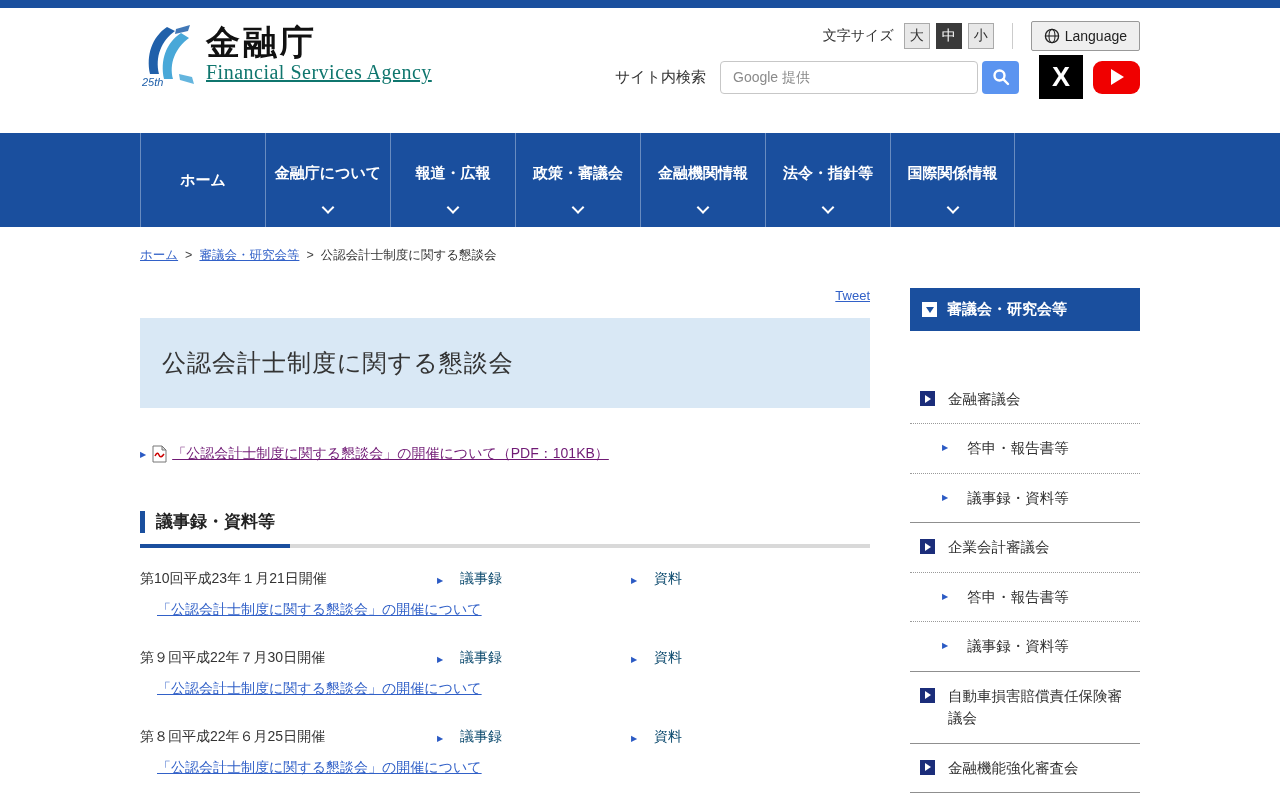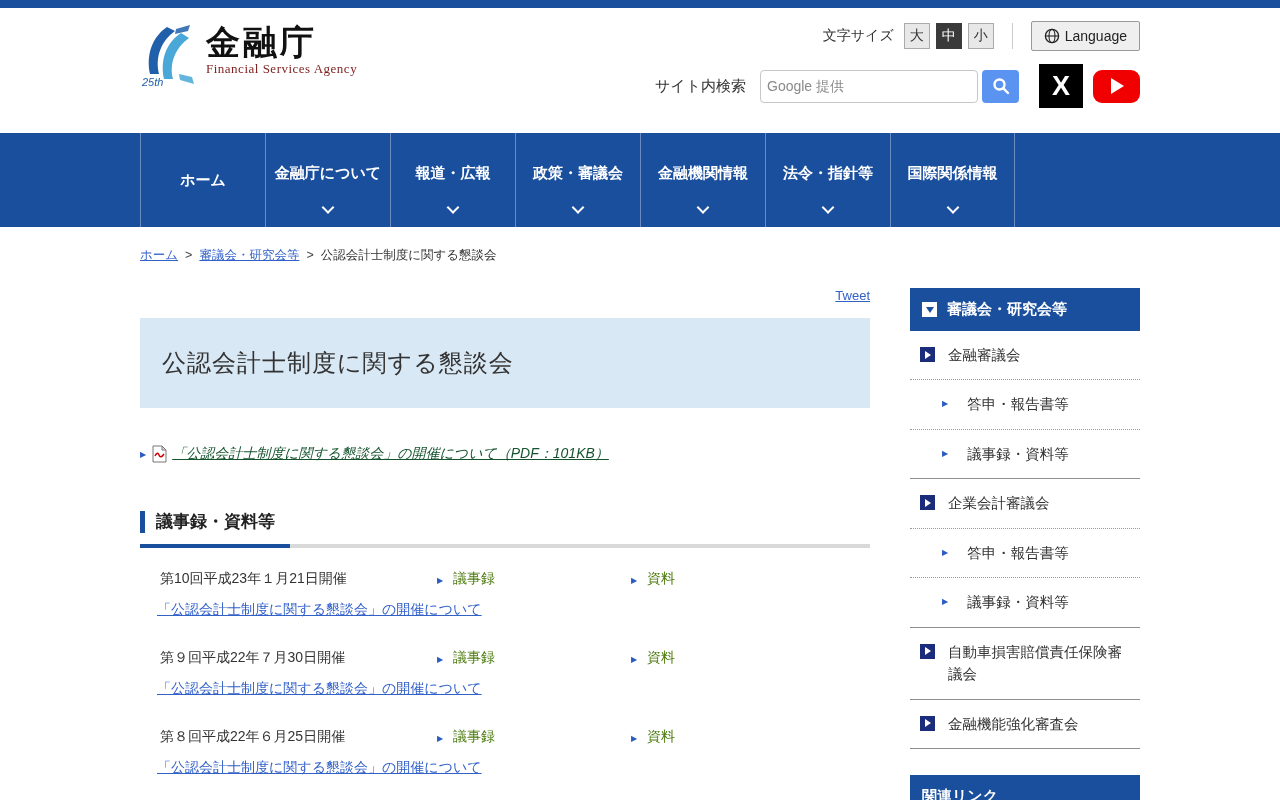--- a/index.html
+++ b/index.html
@@ -6,31 +6,31 @@
   html,body { width:1280px; height:800px; overflow:hidden; background:#fff;
     font-family:"Liberation Sans","DejaVu Sans",sans-serif; color:#333; }
   a { text-decoration:none; }
   .top-strip { height:8px; background:#1a4f9e; }
 
   
   .site-header { height:125px; background:#fff; }
   .header-inner { width:1000px; margin:0 auto; display:flex; justify-content:space-between; }
   .logo { display:flex; align-items:flex-start; gap:8px; margin-top:16px; cursor:pointer; }
   .logo-text .logo-title { font-size:34px; font-weight:bold; color:#111; letter-spacing:3px; line-height:1.1; }
-  .logo-text .logo-sub { font-family:"Liberation Serif","DejaVu Serif",serif; font-size:13px; color:#7f1d1d; letter-spacing:.5px; }
-  .header-right { display:flex; flex-direction:column; align-items:flex-end; gap:13px; margin-top:13px;justify-content:flex-end; }
+  .logo-text .logo-sub { font-family:"Liberation Serif","DejaVu Serif",serif; font-size:20px; color:#0f766e; letter-spacing:.5px;text-decoration:underline; }
+  .header-right { display:flex; flex-direction:column; align-items:flex-end; gap:4px; margin-top:13px;justify-content:flex-end; }
   .fs-row { display:flex; align-items:center; gap:6px; }
   .fs-label { font-size:14px; color:#333; margin-right:4px; }
   .fs-btn { width:26px; height:26px; font-size:14px; background:#e8e8e8; border:1px solid #aaa; color:#333; cursor:pointer; display:flex; align-items:center; justify-content:center; }
   .fs-btn.selected { background:#3a3a3a; border-color:#3a3a3a; color:#fff; }
   .vsep { width:1px; height:26px; background:#ccc; margin:0 12px; }
   .lang-btn { display:flex; align-items:center; gap:5px; height:28px; padding:14px 12px; background:#efefef; border:1px solid #999; border-radius:2px; font-size:14px; color:#222; cursor:pointer; }
   .search-row { display:flex; align-items:center; }
   .search-label { font-size:15px; color:#333; margin-right:14px; }
-  .search-input { width:218px; height:33px; border:1px solid #c7c7c7; border-radius:4px; padding:0 6px; font-size:14px; color:#777; }
+  .search-input { width:258px; height:33px; border:1px solid #c7c7c7; border-radius:4px; padding:0 12px; font-size:14px; color:#777; }
   .search-input::placeholder { color:#8a8a8a; }
   .search-btn { width:37px; height:33px; margin-left:4px; background:#5b94f0; border:none; border-radius:4px; cursor:pointer; display:flex; align-items:center; justify-content:center; }
   .x-box { width:44px; height:44px; background:#000; color:#fff; font-weight:bold; font-size:27px; display:flex; align-items:center; justify-content:center; margin-left:20px; cursor:pointer; }
   .yt-box { width:47px; height:33px; background:#f00000; border-radius:9px; display:flex; align-items:center; justify-content:center; margin-left:10px; cursor:pointer; }
   .yt-tri { width:0; height:0; border-left:13px solid #fff; border-top:8px solid transparent; border-bottom:8px solid transparent; margin-left:2px; }
 
   
   .main-nav { height:94px; background:#1a4f9e; }
   .nav-list { width:1000px; margin:0 auto; display:flex; list-style:none; height:94px; }
   .nav-item { position:relative; width:125px; height:94px; display:flex; flex-direction:column; align-items:center; justify-content:center; border-left:1px solid rgba(255,255,255,.35); cursor:pointer; }
@@ -48,38 +48,38 @@
   main { width:730px; }
   aside { width:230px; margin-left:40px; }
 
   .tweet-row { text-align:right; font-size:13px; height:16px; }
   .tweet-row a { color:#3261c8; text-decoration:underline; }
   .title-box { margin-top:14px; height:90px; background:#d9e8f5; display:flex; align-items:center; padding-left:22px; }
   .title-box h1 { font-size:24px; font-weight:normal; color:#333; letter-spacing:1px; }
 
   .pdf-row { margin-top:37px; display:flex; align-items:center; font-size:14px; }
   .tri { color:#2b5ac4; font-size:8px; margin-right:6px; }
-  .pdf-row a { color:#14532d; text-decoration:underline; margin-left:5px;font-style:italic; }
+  .pdf-row a { color:#701a75; text-decoration:underline; margin-left:5px; }
 
   .section-heading { margin-top:48px; font-size:17px; font-weight:bold; color:#222; border-left:5px solid #1a4f9e; padding-left:11px; line-height:1.3; }
   .heading-rule { margin-top:11px; height:4px; background:#d9d9d9; position:relative; }
   .heading-rule .blue { position:absolute; left:0; top:0; height:4px; width:150px; background:#1a4f9e; }
 
   .meetings { margin-top:22px; }
   .meeting-row { display:grid; grid-template-columns:297px 194px 1fr; align-items:center; font-size:14px; }
-  .meeting-date { color:#333;margin-left:20px; }
-  .mini-link { color:#4d7c0f; }
+  .meeting-date { color:#333; }
+  .mini-link { color:#0c4a6e;margin-left:7px; }
   .overview { margin:13px 17px 30px; font-size:14px; }
   .overview a { color:#3261c8; text-decoration:underline; }
 
   
   .side-header { background:#1a4f9e; color:#fff; font-size:15px; font-weight:bold; padding:12px 12px; display:flex; align-items:center; gap:10px; cursor:pointer; }
   .sq-open { width:15px; height:15px; background:#fff; display:flex; align-items:center; justify-content:center; flex:0 0 15px; }
   .sq-open .down { width:0; height:0; border-left:4px solid transparent; border-right:4px solid transparent; border-top:6px solid #1a4f9e; }
-  .side-list { list-style:none; }
+  .side-list { list-style:none;margin-top:44px; }
   .side-item { display:flex; gap:13px; padding:13px 4px 13px 10px; font-size:14.5px; color:#333; border-bottom:1px dotted #9a9a9a; line-height:1.55; cursor:pointer; align-items:flex-start; }
   .side-item.solid { border-bottom:1px solid #8f8f8f; }
   .sq-navy { width:15px; height:15px; background:#1b2d7a; display:flex; align-items:center; justify-content:center; flex:0 0 15px; margin-top:3px; }
   .sq-navy .right { width:0; height:0; border-top:4px solid transparent; border-bottom:4px solid transparent; border-left:6px solid #fff; }
   .side-item.sub { padding-left:32px; }
   .side-item.sub .tri { margin-top:5px; }
   .related { margin-top:26px; }
   .side-item a, .side-item { color:#333; }
 
   .icon-svg { display:block; }

